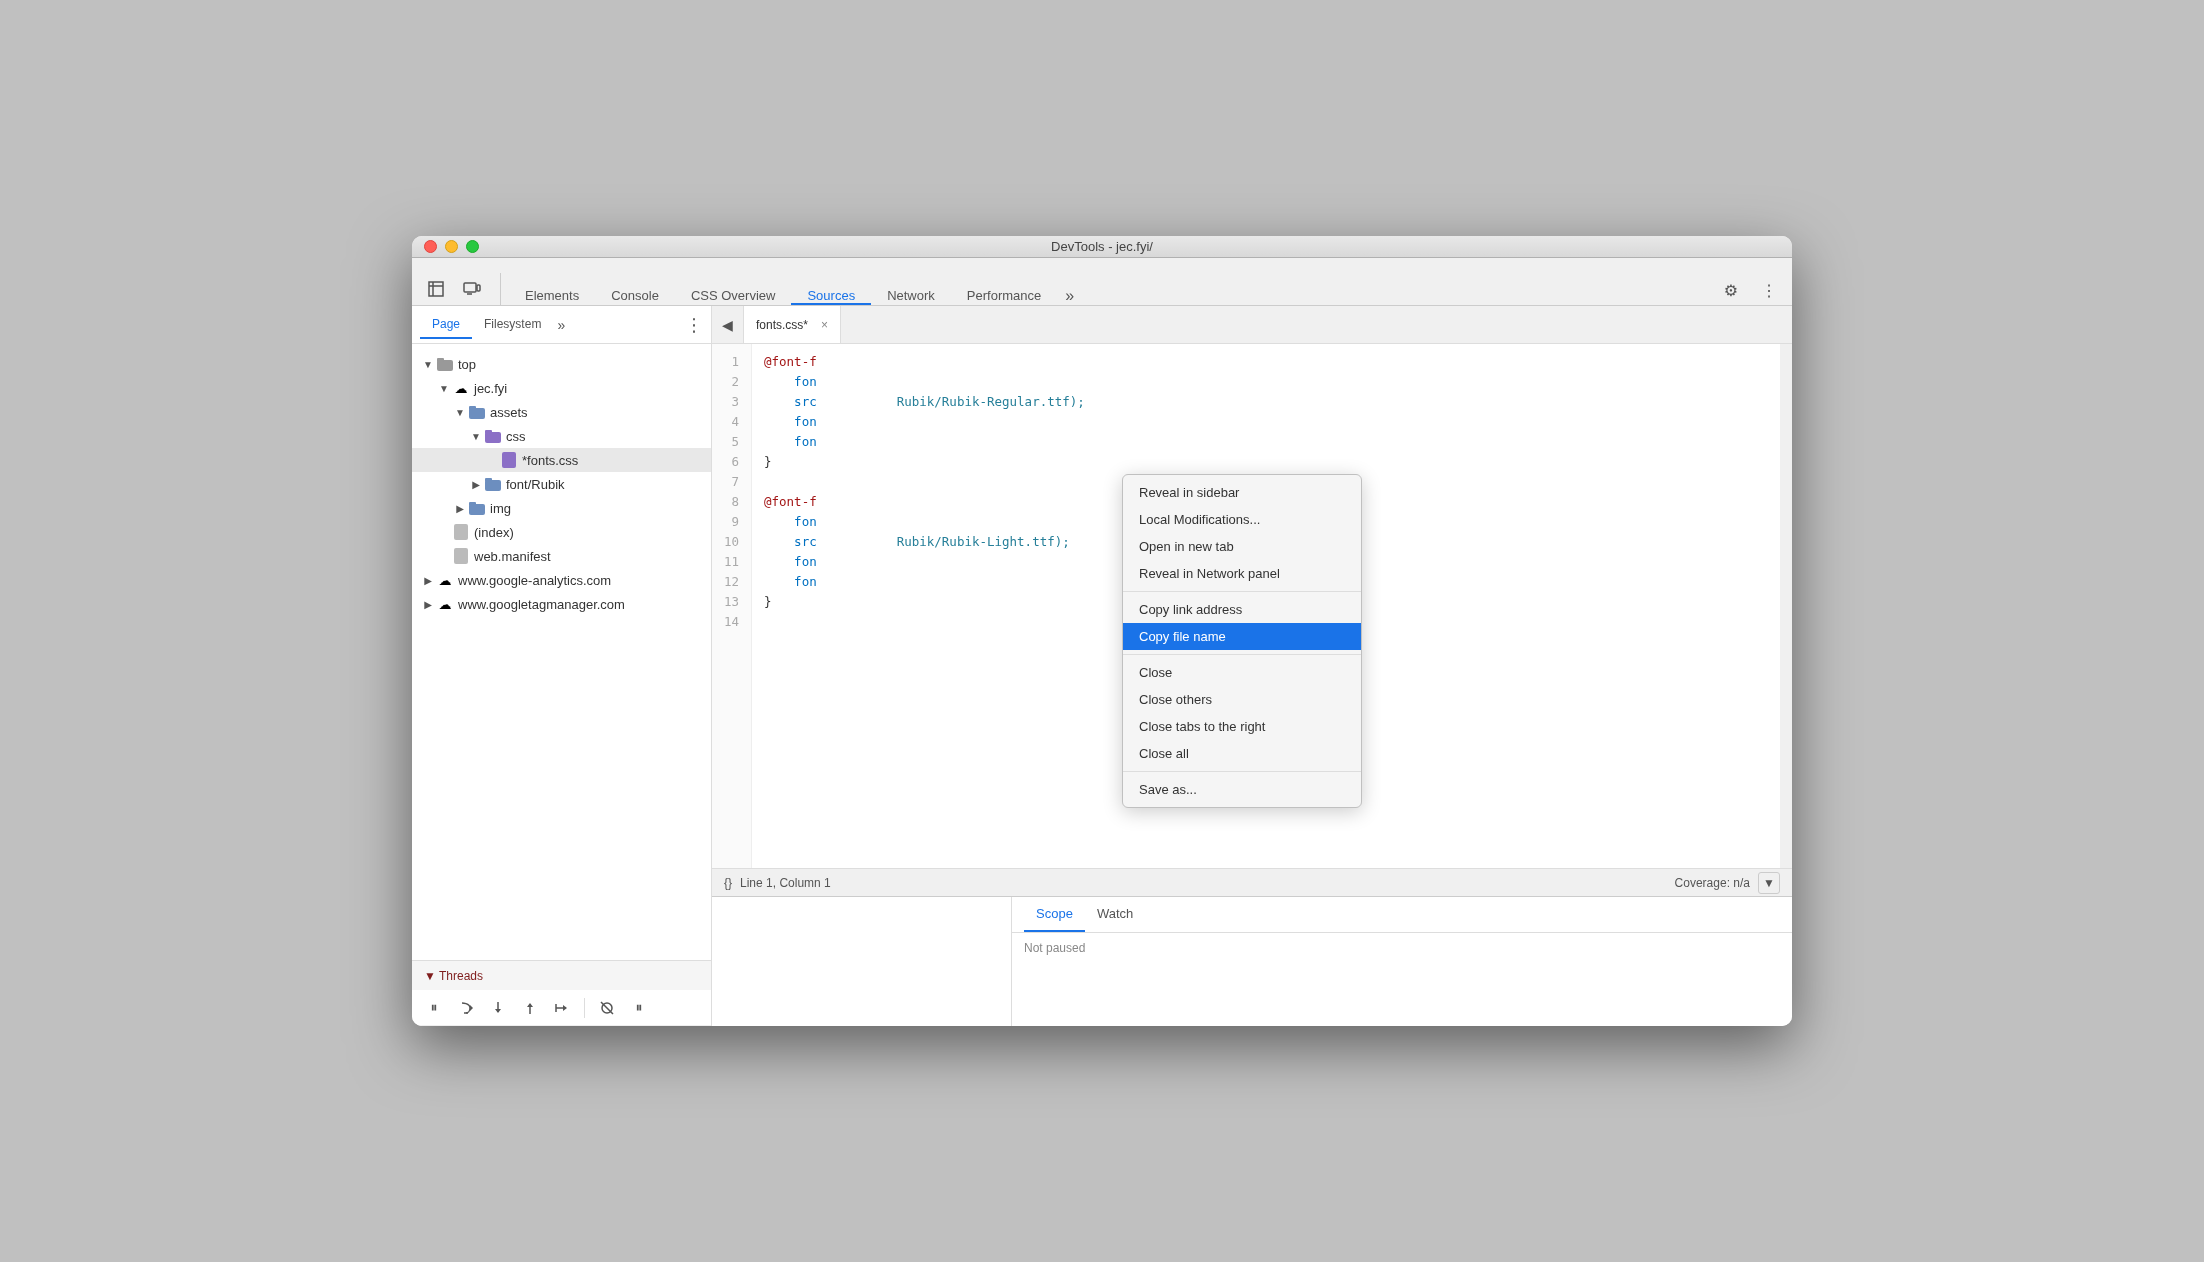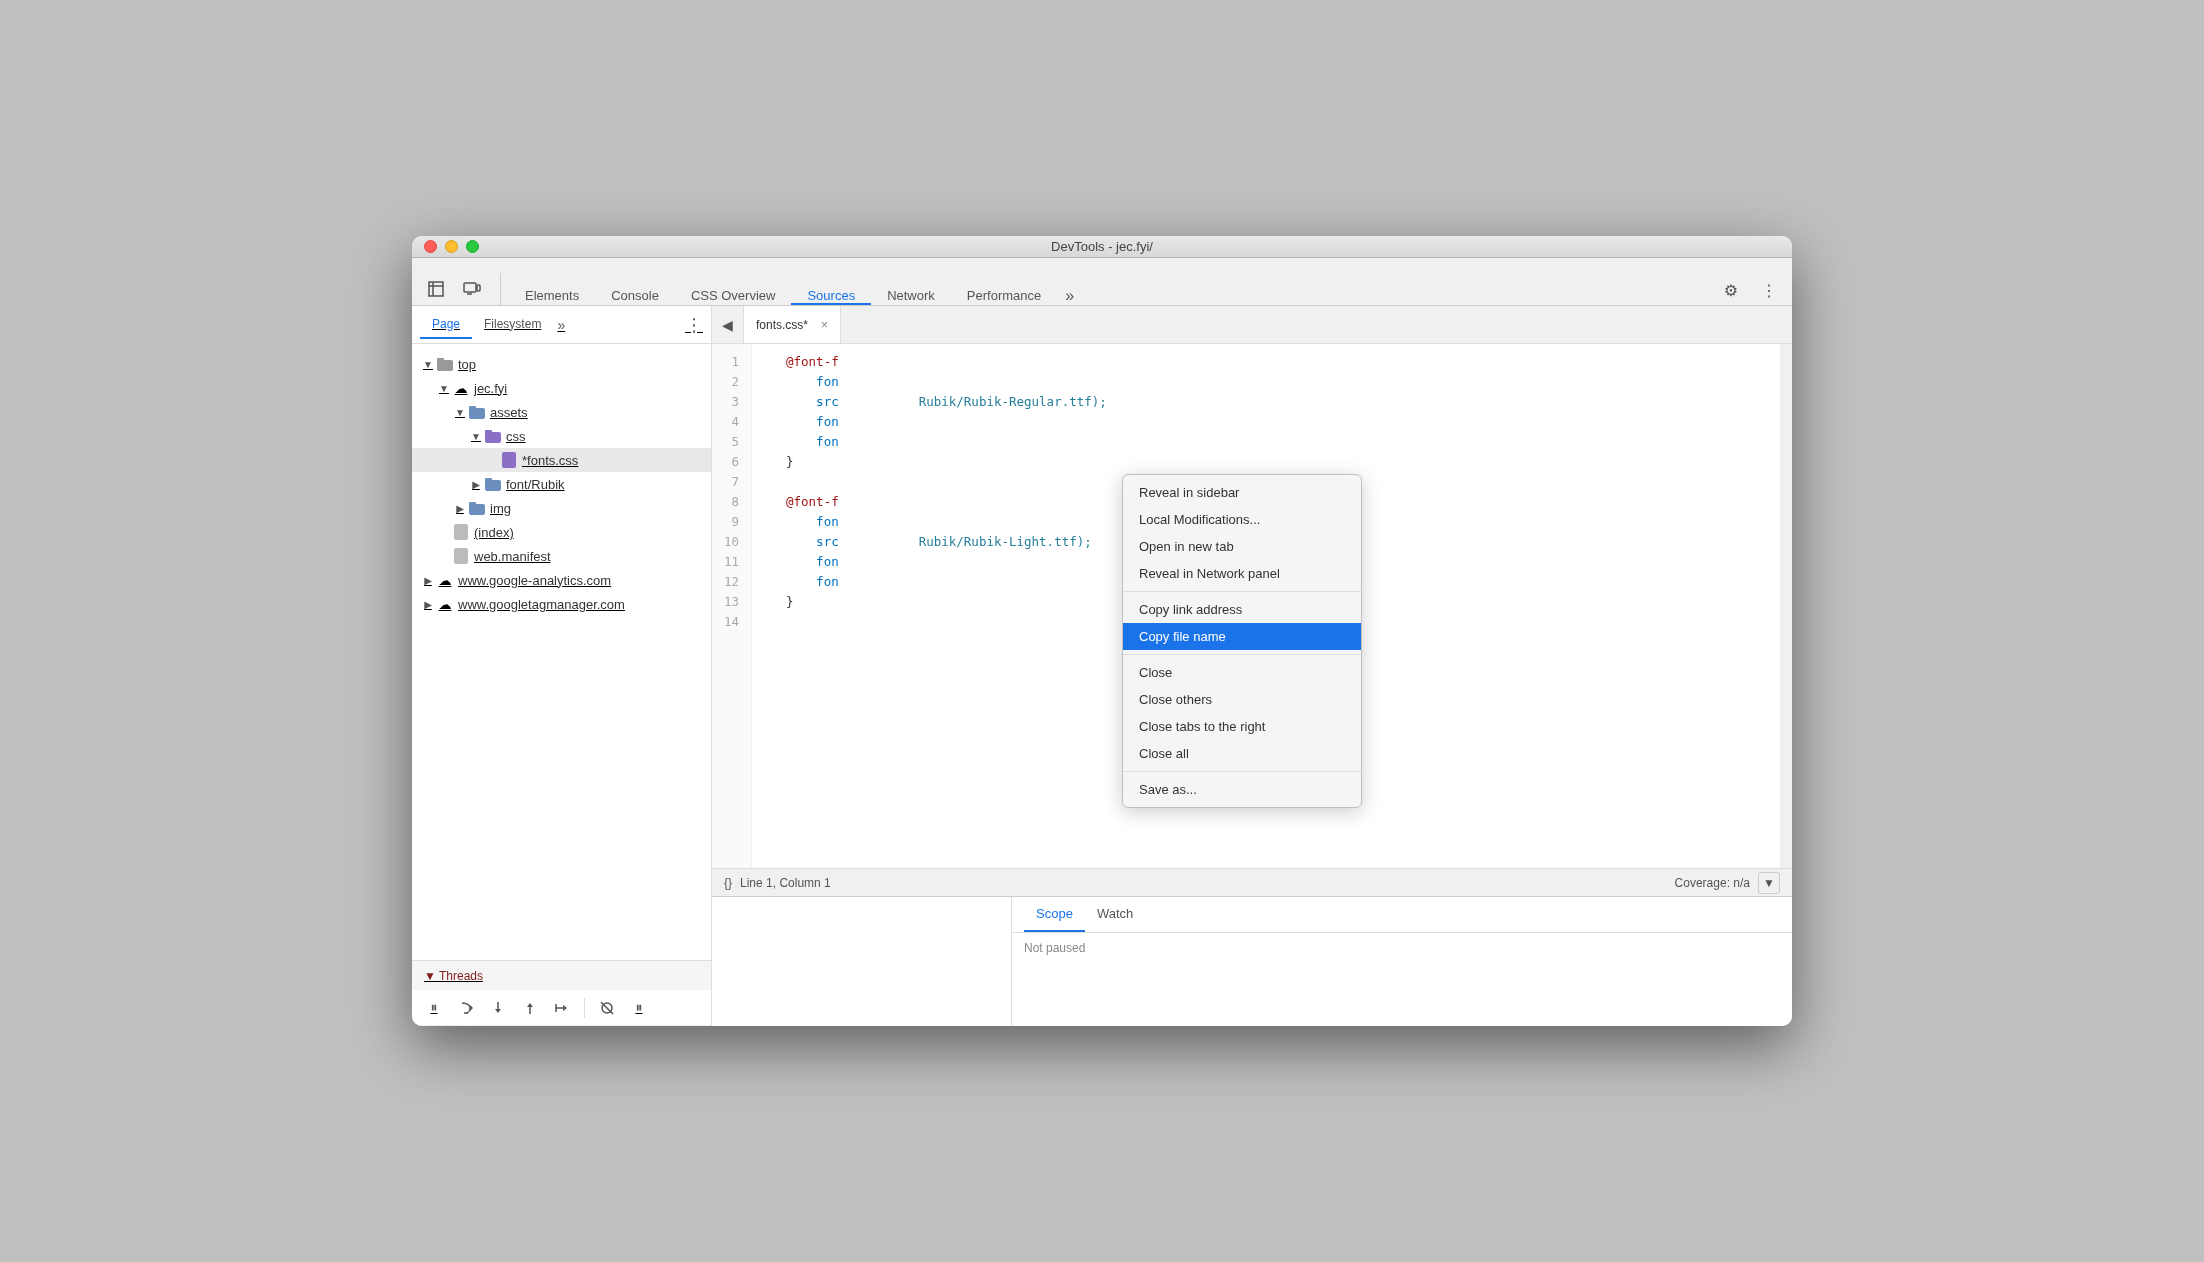--- a/index.html
+++ b/index.html
@@ -127,21 +127,20 @@
       overflow: hidden;
     }
     
     .sidebar {
       width: 300px;
       background: #fff;
       border-right: 1px solid #ddd;
       display: flex;
       flex-direction: column;
       overflow: hidden;
-      text-decoration: underline;
     }
     .sidebar-tabs {
       display: flex;
       align-items: center;
       padding: 0 8px;
       border-bottom: 1px solid #ddd;
       height: 38px;
       flex-shrink: 0;
     }
     .sidebar-tab {
@@ -278,21 +277,21 @@
       flex-shrink: 0;
       padding-right: 8px;
     }
     .line-numbers div { padding-right: 4px; }
     .code-content {
       flex: 1;
       padding: 8px 12px;
       overflow: hidden;
       position: relative;
     }
-    .code-line { white-space: nowrap; margin-left: 22px; }
+    .code-line { white-space: nowrap; }
     .c-red { color: #a31515; }
     .c-blue { color: #0070c1; }
     .c-teal { color: #267f99; }
     .c-dark { color: #333; }
     
     .status-bar {
       height: 28px;
       background: #f0f0f0;
       border-top: 1px solid #ddd;
       display: flex;

